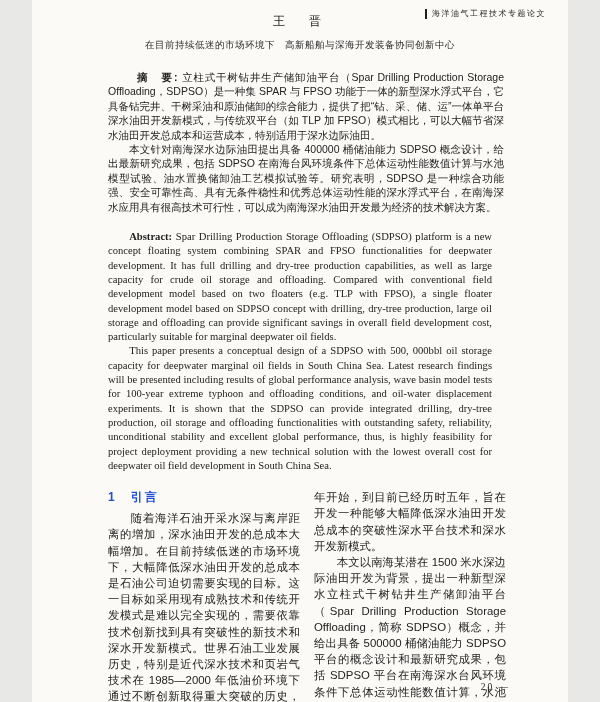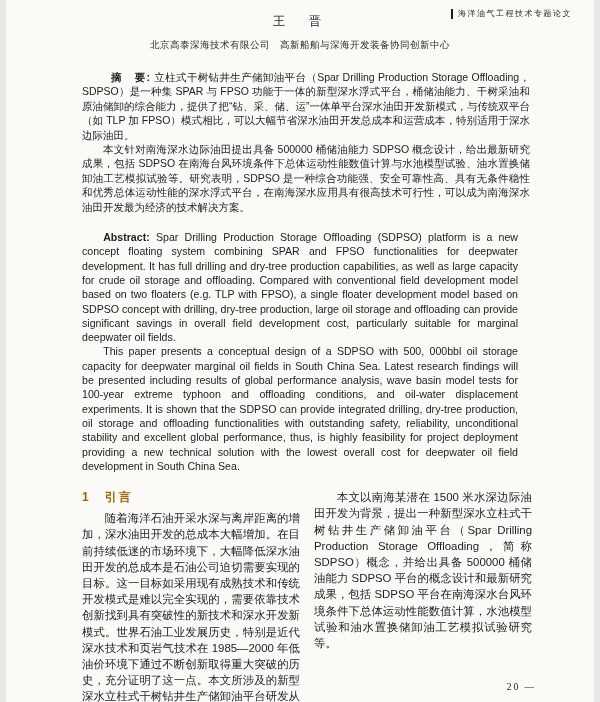--- a/index.html
+++ b/index.html
@@ -1,19 +1,19 @@
 <!DOCTYPE html>
 <html><head>
 <meta charset="utf-8">
 <style>
   html,body{margin:0;padding:0;}
   body{background:#e8e8e6;font-family:"Liberation Sans",sans-serif;}
   .page{
     position:relative;
-    width:588px;height:702px;
+    width:536px;height:702px;
     margin:0 auto;
     background:#fbfaf7;
     color:#1e1e1e;
     overflow:hidden;
     box-sizing:border-box;
   }
   .running-head{
     position:absolute;top:8px;right:22px;
     font-size:8px;letter-spacing:1.5px;color:#2a2a2a;
     display:flex;align-items:center;gap:5px;
@@ -42,37 +42,37 @@
   .abs{
     margin:0;
     font-size:10.5px;line-height:14.4px;
     text-align:justify;color:#222;
     text-indent:2em;
   }
   .abs .lbl{font-weight:bold;letter-spacing:1px;padding-left:8px;}
   .kw{margin-top:1px;}
   .abstract-en{
     margin:16px 76px 0 76px;
-    font-family:Liberation Sans, sans-serif;
+    font-family:Liberation Serif, serif;
   }
   .abs-en{
     margin:0;
     font-size:10.6px;line-height:14.3px;
     text-align:justify;color:#222;
     text-indent:2em;
   }
   .abs-en .lbl{font-weight:bold;}
   .body-cols{
     display:flex;gap:14px;
     margin:16px 62px 0 76px;
   }
   .col{width:224px;}
   .sec-head{
     margin:0 0 4px 0;
-    font-size:12px;font-weight:bold;letter-spacing:2px;color:#a16207;
+    font-size:12px;font-weight:bold;letter-spacing:2px;color:#1d4ed8;
   }
   .body-p{
     margin:0;
     font-size:11.4px;line-height:16.2px;
     text-align:justify;color:#222;
   }
   .body-p.indent{text-indent:2em;}
   .pageno{
     position:absolute;bottom:10px;right:58px;
     font-size:9.5px;color:#222;letter-spacing:2px;
@@ -85,37 +85,38 @@
 <div class="page">
 
   <div class="running-head">
     <span class="rule"></span>
     <span>海洋油气工程技术专题论文</span>
   </div>
 
 
   <div class="author">王　晋</div>
 
-  <div class="affiliation">北京高泰深海技术有限公司　高新船舶与深海开发装备协同创新中心</div>
+  <div class="affiliation">在目前持续低迷的市场环境下　高新船舶与深海开发装备协同创新中心</div>
 
   <div class="abstract-block">
-    <p class="abs"><span class="lbl">摘　要:</span> <span>立柱式干树钻井生产储卸油平台（Spar Drilling Production Storage Offloading，SDPSO）是一种集 SPAR 与 FPSO 功能于一体的新型深水浮式平台，桶储油能力、干树采油和原油储卸的综合能力，提供了把“钻、采、储、运”一体单平台深水油田开发新模式，与传统双平台（如 TLP 加 FPSO）模式相比，可以大幅节省深水油田开发总成本和运营成本，特别适用于深水边际油田。</span></p>
-    <p class="abs">本文针对南海深水边际油田提出具备 500000 桶储油能力 SDPSO 概念设计，给出最新研究成果，包括 SDPSO 在南海台风环境条件下总体运动性能数值计算与水池模型试验、油水置换储卸油工艺模拟试验等。研究表明，SDPSO 是一种综合功能强、安全可靠性高、具有无条件稳性和优秀总体运动性能的深水浮式平台，在南海深水应用具有很高技术可行性，可以成为南海深水油田开发最为经济的技术解决方案。</p>
+    <p class="abs"><span class="lbl">摘　要:</span> <span>立柱式干树钻井生产储卸油平台（Spar Drilling Production Storage Offloading，SDPSO）是一种集 SPAR 与 FPSO 功能于一体的新型深水浮式平台，它具备钻完井、干树采油和原油储卸的综合能力，提供了把“钻、采、储、运”一体单平台深水油田开发新模式，与传统双平台（如 TLP 加 FPSO）模式相比，可以大幅节省深水油田开发总成本和运营成本，特别适用于深水边际油田。</span></p>
+    <p class="abs">本文针对南海深水边际油田提出具备 400000 桶储油能力 SDPSO 概念设计，给出最新研究成果，包括 SDPSO 在南海台风环境条件下总体运动性能数值计算与水池模型试验、油水置换储卸油工艺模拟试验等。研究表明，SDPSO 是一种综合功能强、安全可靠性高、具有无条件稳性和优秀总体运动性能的深水浮式平台，在南海深水应用具有很高技术可行性，可以成为南海深水油田开发最为经济的技术解决方案。</p>
   </div>
 
   <div class="abstract-en">
     <p class="abs-en"><span class="lbl">Abstract:</span> <span>Spar Drilling Production Storage Offloading (SDPSO) platform is a new concept floating system combining SPAR and FPSO functionalities for deepwater development. It has full drilling and dry-tree production capabilities, as well as large capacity for crude oil storage and offloading. Compared with conventional field development model based on two floaters (e.g. TLP with FPSO), a single floater development model based on SDPSO concept with drilling, dry-tree production, large oil storage and offloading can provide significant savings in overall field development cost, particularly suitable for marginal deepwater oil fields.</span></p>
     <p class="abs-en">This paper presents a conceptual design of a SDPSO with 500, 000bbl oil storage capacity for deepwater marginal oil fields in South China Sea. Latest research findings will be presented including results of global performance analysis, wave basin model tests for 100-year extreme typhoon and offloading conditions, and oil-water displacement experiments. It is shown that the SDPSO can provide integrated drilling, dry-tree production, oil storage and offloading functionalities with outstanding safety, reliability, unconditional stability and excellent global performance, thus, is highly feasibility for project deployment providing a new technical solution with the lowest overall cost for deepwater oil field development in South China Sea.</p>
   </div>
 
   <div class="body-cols">
     <div class="col">
       <h2 class="sec-head">1　引言</h2>
       <p class="body-p indent">随着海洋石油开采水深与离岸距离的增加，深水油田开发的总成本大幅增加。在目前持续低迷的市场环境下，大幅降低深水油田开发的总成本是石油公司迫切需要实现的目标。这一目标如采用现有成熟技术和传统开发模式是难以完全实现的，需要依靠技术创新找到具有突破性的新技术和深水开发新模式。世界石油工业发展历史，特别是近代深水技术和页岩气技术在 1985—2000 年低油价环境下通过不断创新取得重大突破的历史，充分证明了这一点。本文所涉及的新型深水立柱式干树钻井生产储卸油平台研发从 2010</p>
     </div>
     <div class="col">
+      <p class="body-p">年开始，到目前已经历时五年，旨在开发一种能够大幅降低深水油田开发总成本的突破性深水平台技术和深水开发新模式。</p>
       <p class="body-p indent">本文以南海某潜在 1500 米水深边际油田开发为背景，提出一种新型深水立柱式干树钻井生产储卸油平台（Spar Drilling Production Storage Offloading，简称 SDPSO）概念，并给出具备 500000 桶储油能力 SDPSO 平台的概念设计和最新研究成果，包括 SDPSO 平台在南海深水台风环境条件下总体运动性能数值计算，水池模型试验和油水置换储卸油工艺模拟试验研究等。</p>
     </div>
   </div>
 
   <div class="pageno">20 —</div>
 
 </div>
 
 </body></html>

